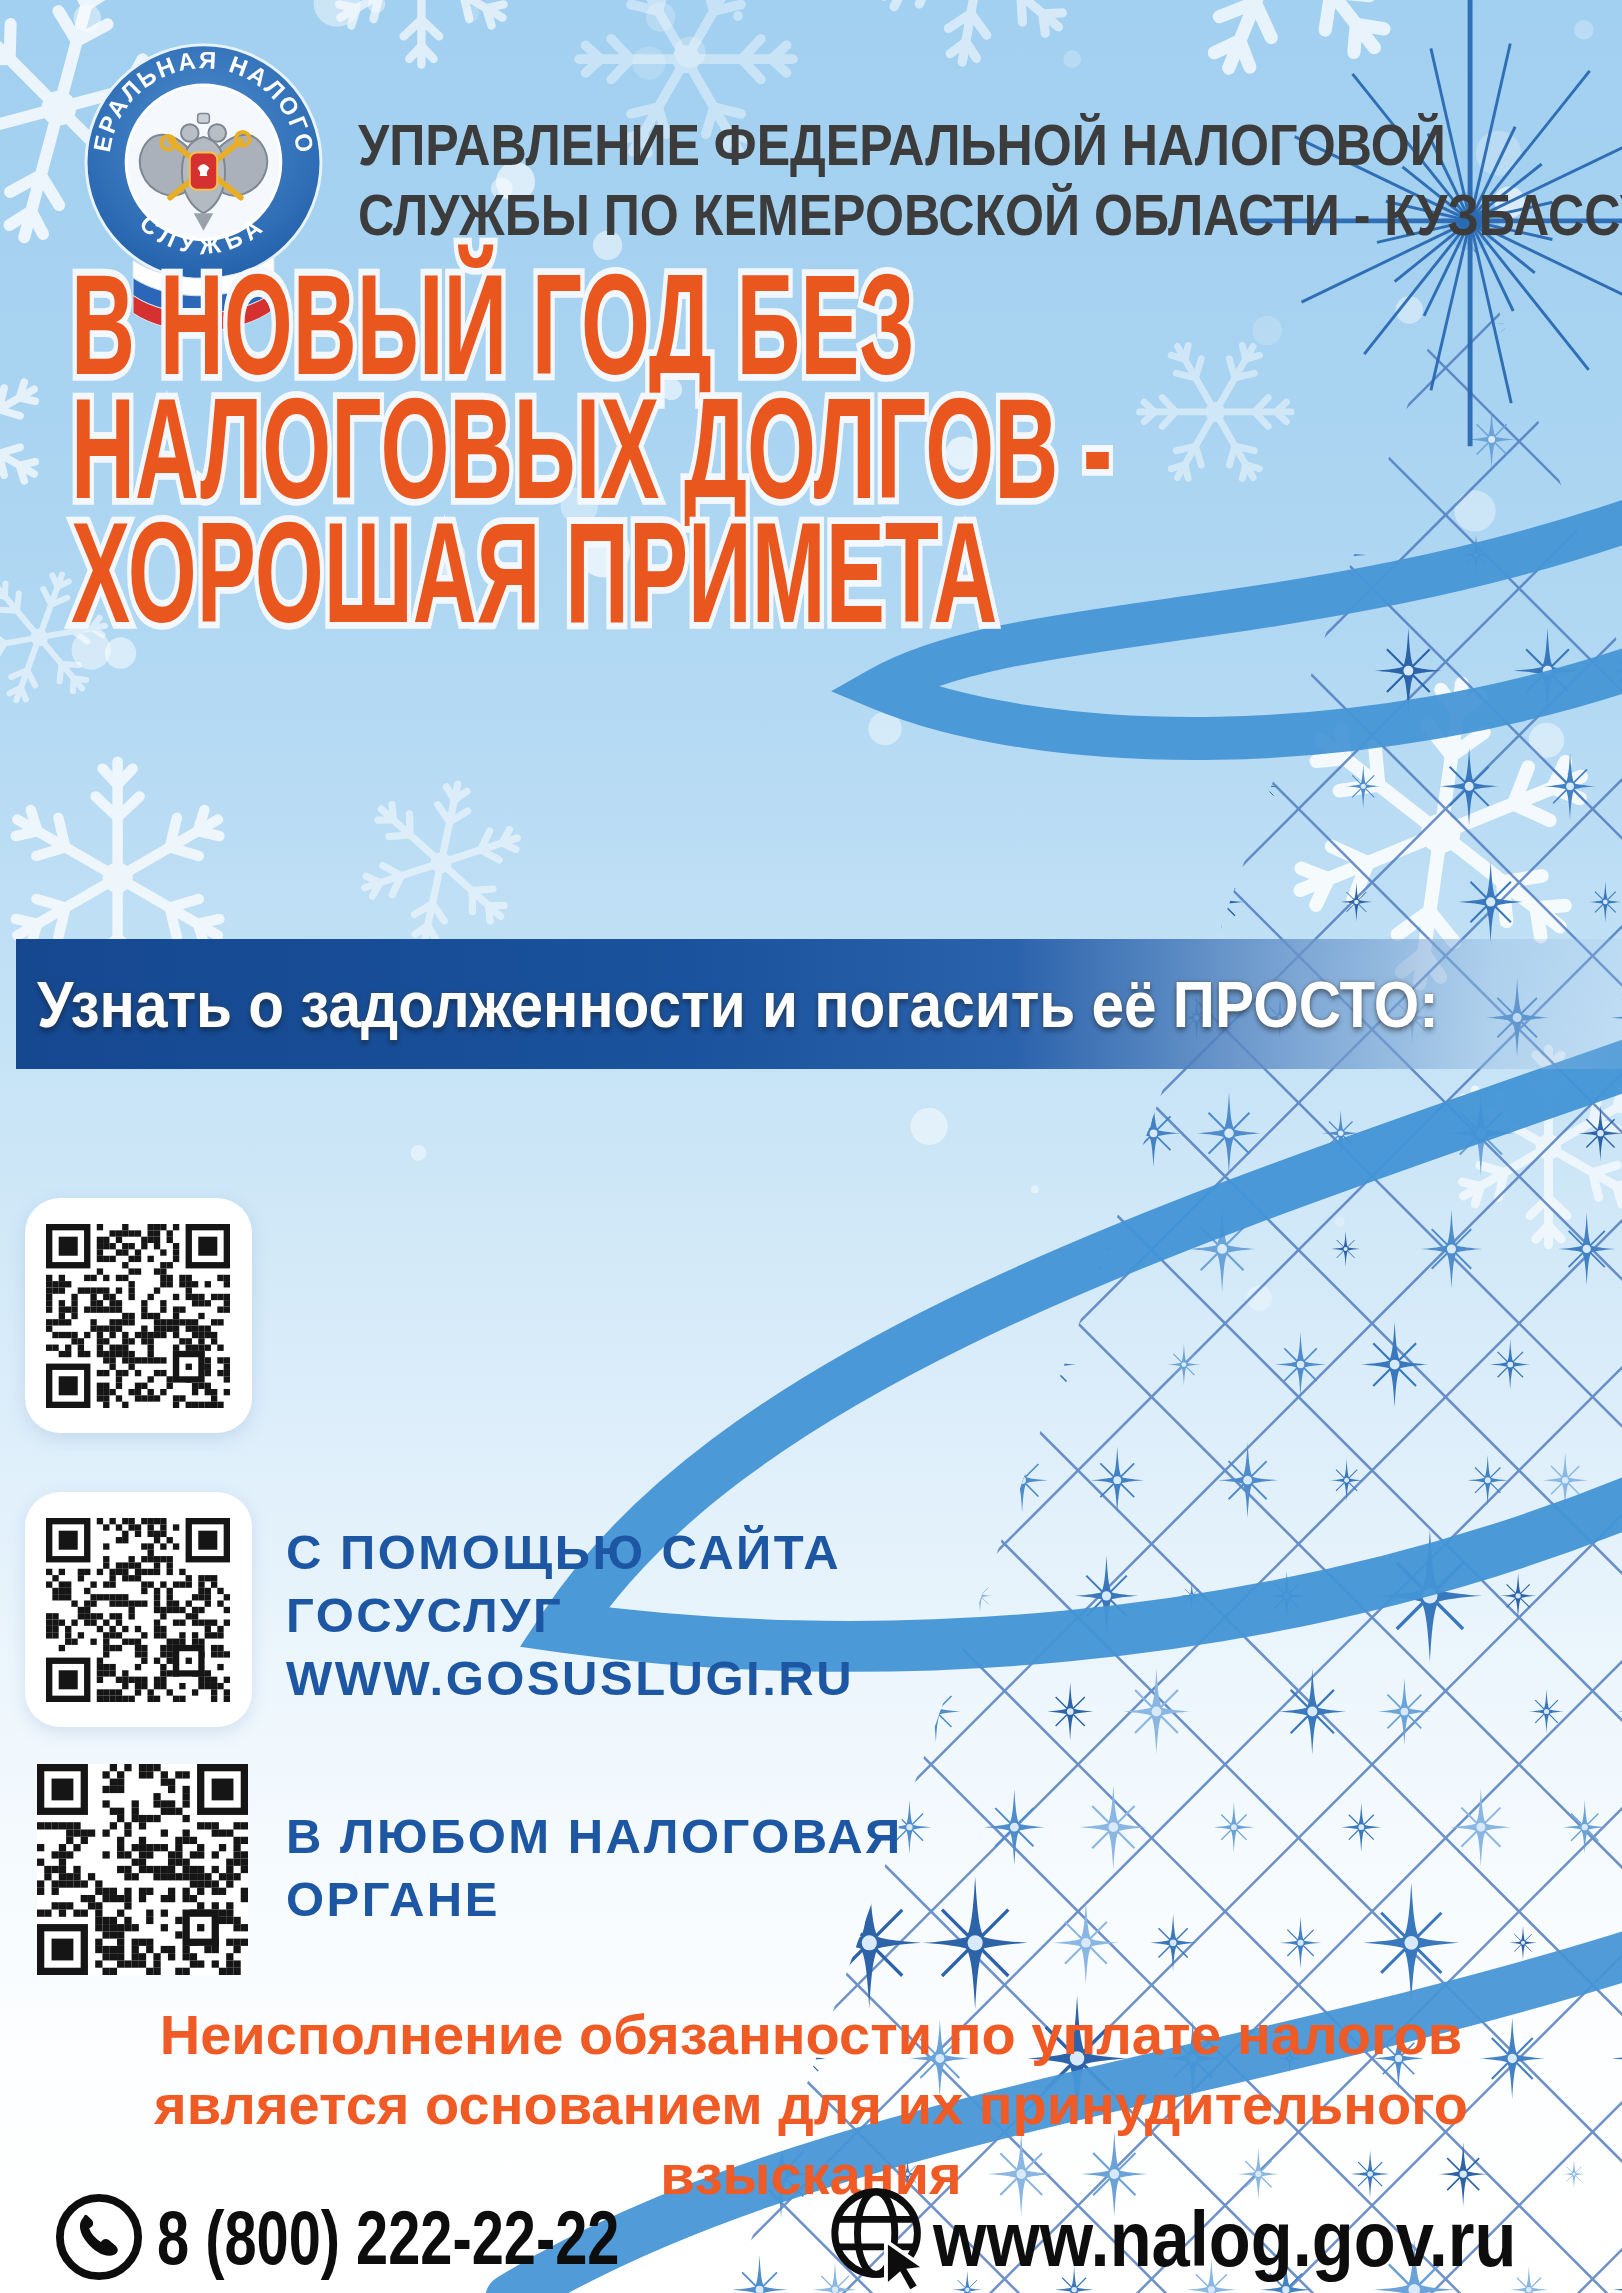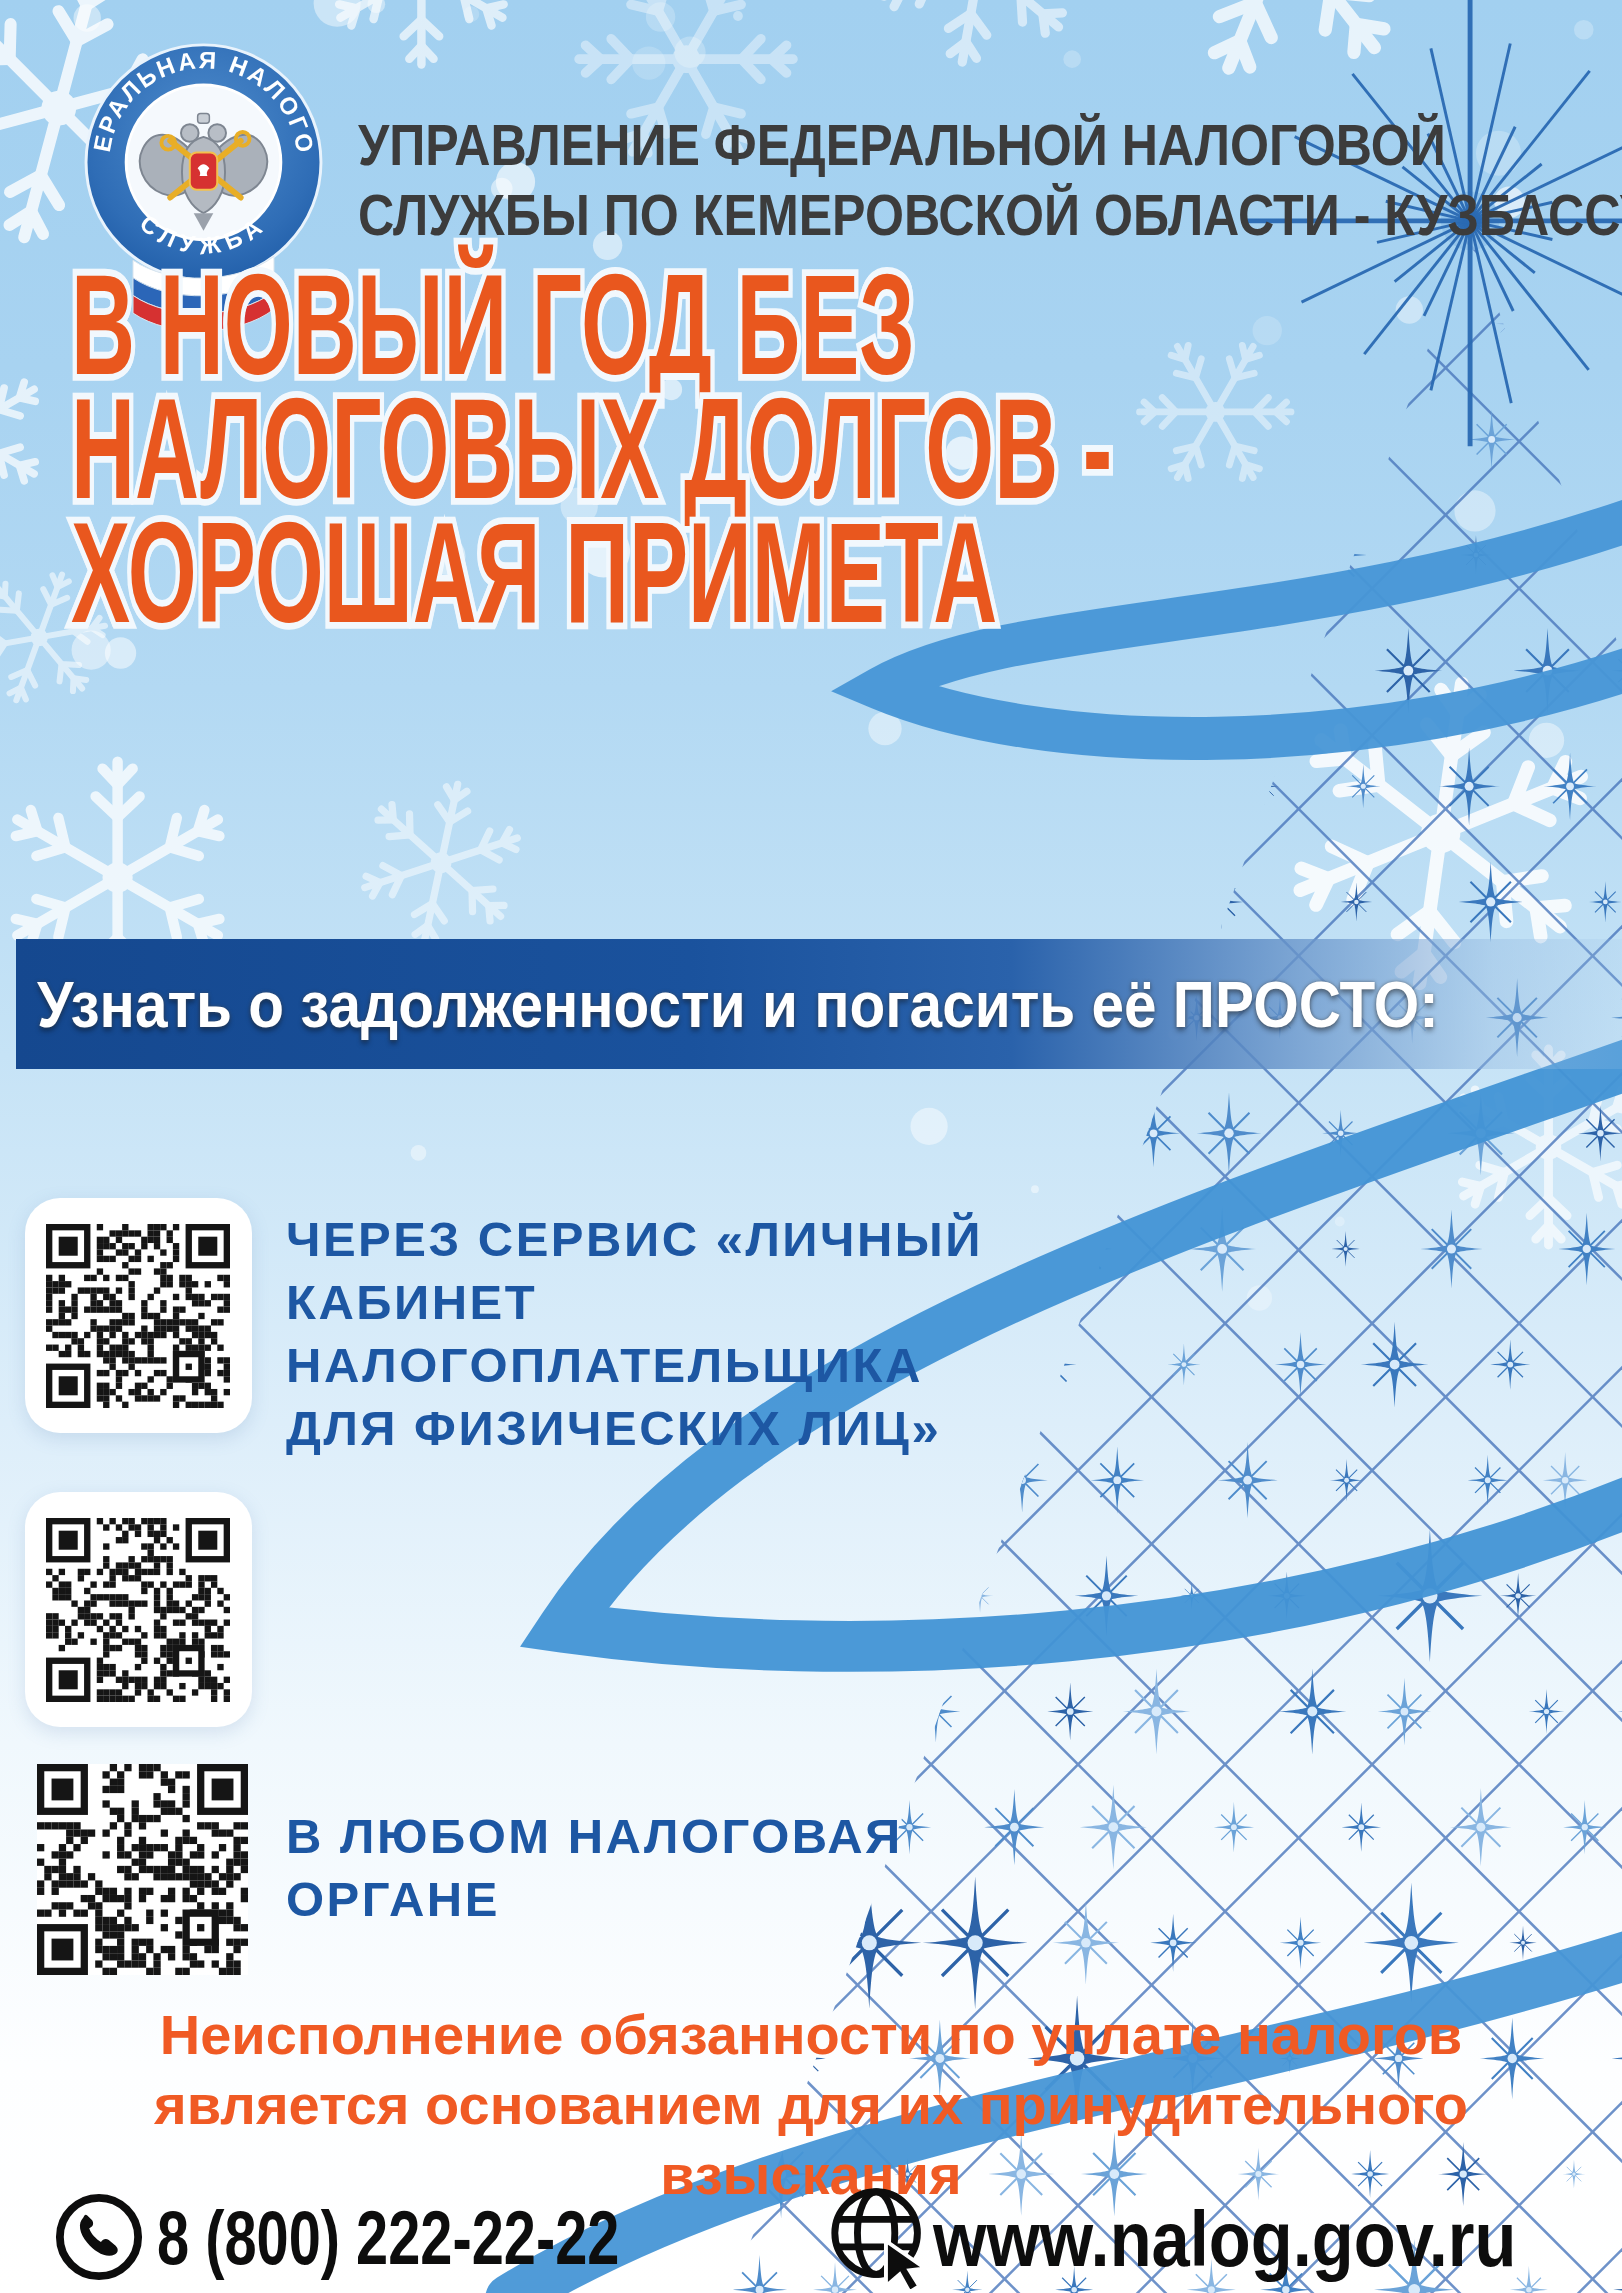--- a/index.html
+++ b/index.html
@@ -704,26 +704,20 @@
         <rect x="149.5" y="6.5" width="32.5" height="32.5" fill="#ffffff"></rect>
         <rect x="156" y="13" width="19.5" height="19.5" fill="#151515"></rect>
         <rect x="0" y="143" width="45.5" height="45.5" fill="#151515"></rect>
         <rect x="6.5" y="149.5" width="32.5" height="32.5" fill="#ffffff"></rect>
         <rect x="13" y="156" width="19.5" height="19.5" fill="#151515"></rect>
         <rect x="130" y="130" width="32.5" height="32.5" fill="#151515"></rect>
         <rect x="136.5" y="136.5" width="19.5" height="19.5" fill="#ffffff"></rect>
         <rect x="143" y="143" width="6.5" height="6.5" fill="#151515"></rect>
       </svg>
   </div>
-  <div class="m-label" style="top:1208px;">
-    <div>ЧЕРЕЗ СЕРВИС «ЛИЧНЫЙ</div>
-    <div>КАБИНЕТ</div>
-    <div>НАЛОГОПЛАТЕЛЬЩИКА</div>
-    <div>ДЛЯ ФИЗИЧЕСКИХ ЛИЦ»</div>
-  </div>
 
   <div class="qr-card" style="left:24.5px;top:1492px;">
     <svg id="qr1" width="184" height="184" viewBox="0 0 188.5 188.5">
         <rect x="0" y="0" width="188.5" height="188.5" fill="#ffffff"></rect>
         <rect x="52" y="0" width="6.5" height="6.5" fill="#151515"></rect>
         <rect x="65" y="0" width="6.5" height="6.5" fill="#151515"></rect>
         <rect x="78" y="0" width="6.5" height="6.5" fill="#151515"></rect>
         <rect x="84.5" y="0" width="6.5" height="6.5" fill="#151515"></rect>
         <rect x="97.5" y="0" width="6.5" height="6.5" fill="#151515"></rect>
         <rect x="104" y="0" width="6.5" height="6.5" fill="#151515"></rect>
@@ -1016,20 +1010,25 @@
         <rect x="143" y="0" width="45.5" height="45.5" fill="#151515"></rect>
         <rect x="149.5" y="6.5" width="32.5" height="32.5" fill="#ffffff"></rect>
         <rect x="156" y="13" width="19.5" height="19.5" fill="#151515"></rect>
         <rect x="0" y="143" width="45.5" height="45.5" fill="#151515"></rect>
         <rect x="6.5" y="149.5" width="32.5" height="32.5" fill="#ffffff"></rect>
         <rect x="13" y="156" width="19.5" height="19.5" fill="#151515"></rect>
         <rect x="130" y="130" width="32.5" height="32.5" fill="#151515"></rect>
         <rect x="136.5" y="136.5" width="19.5" height="19.5" fill="#ffffff"></rect>
         <rect x="143" y="143" width="6.5" height="6.5" fill="#151515"></rect>
       </svg>
+  </div>
+  <div class="m-label" style="top:1521px;">
+    <div>С ПОМОЩЬЮ САЙТА</div>
+    <div>ГОСУСЛУГ</div>
+    <div>WWW.GOSUSLUGI.RU</div>
   </div>
 
   <div class="qr-plain" style="left:37px;top:1764px;">
     <svg id="qr2" width="211" height="211" viewBox="0 0 214.60000000000002 214.60000000000002">
         <rect x="0" y="0" width="214.60000000000002" height="214.60000000000002" fill="#ffffff"></rect>
         <rect x="74" y="0" width="7.4" height="7.4" fill="#151515"></rect>
         <rect x="88.80000000000001" y="0" width="7.4" height="7.4" fill="#151515"></rect>
         <rect x="103.60000000000001" y="0" width="7.4" height="7.4" fill="#151515"></rect>
         <rect x="111" y="0" width="7.4" height="7.4" fill="#151515"></rect>
         <rect x="118.4" y="0" width="7.4" height="7.4" fill="#151515"></rect>

